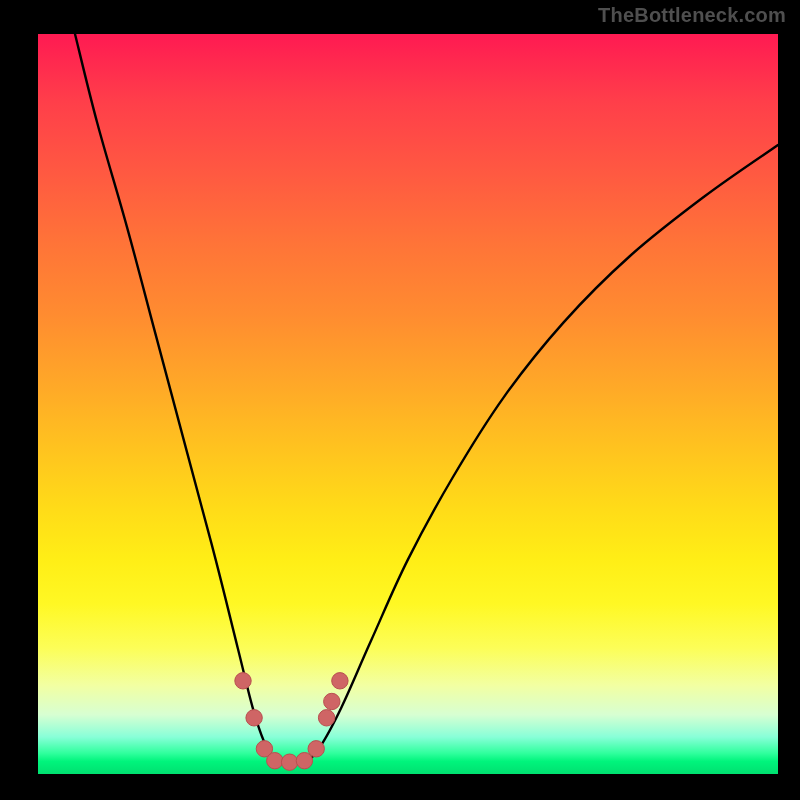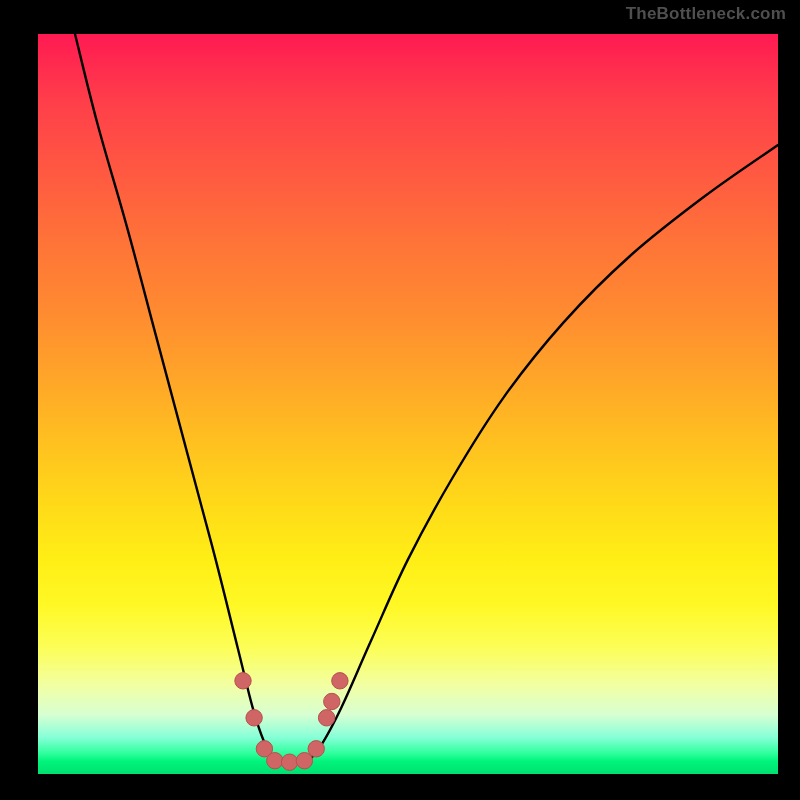--- a/index.html
+++ b/index.html
@@ -14,21 +14,21 @@
   .frame {
     position: relative;
     width: 800px;
     height: 800px;
     background: #000;
   }
   .watermark {
     position: absolute;
     top: 4px;
     right: 14px;
-    font-size: 17px;
+    font-size: 20px;
     font-weight: 600;
     color: #4f4f4f;
     letter-spacing: 0.2px;
     z-index: 10;
   }
   .plot-area {
     position: absolute;
     left: 38px;
     top: 34px;
     width: 740px;

